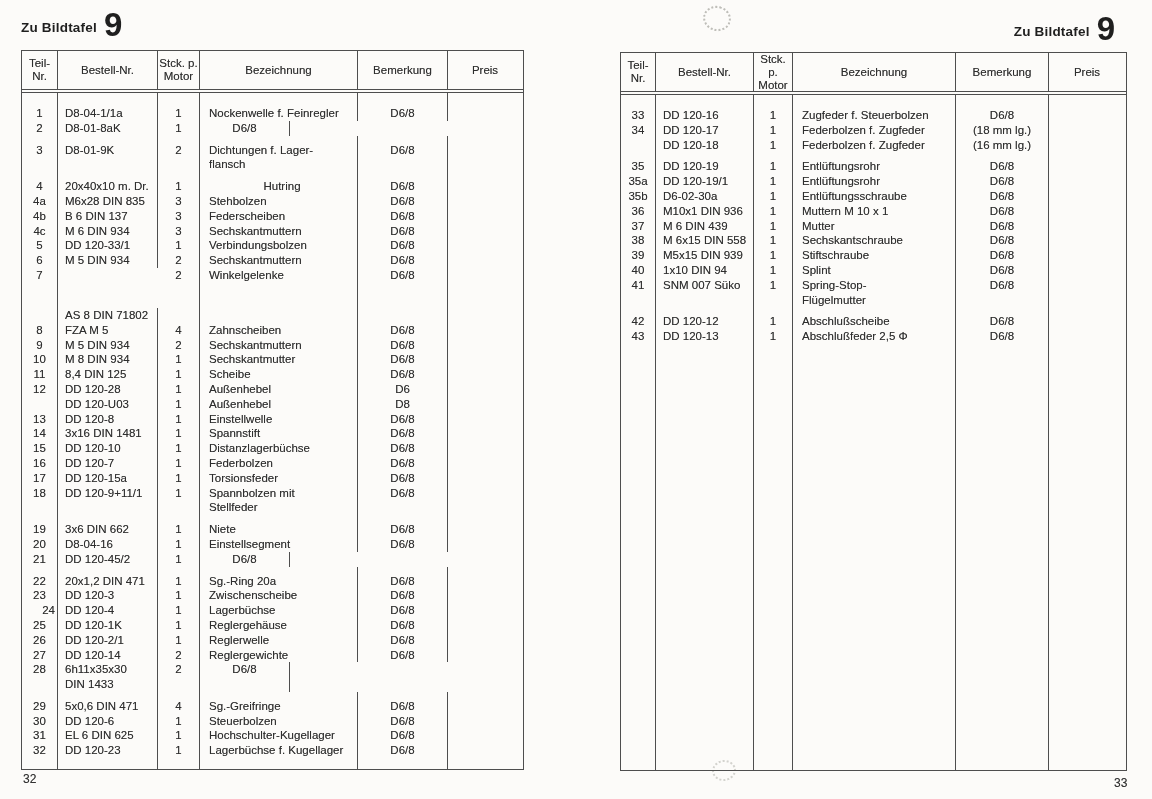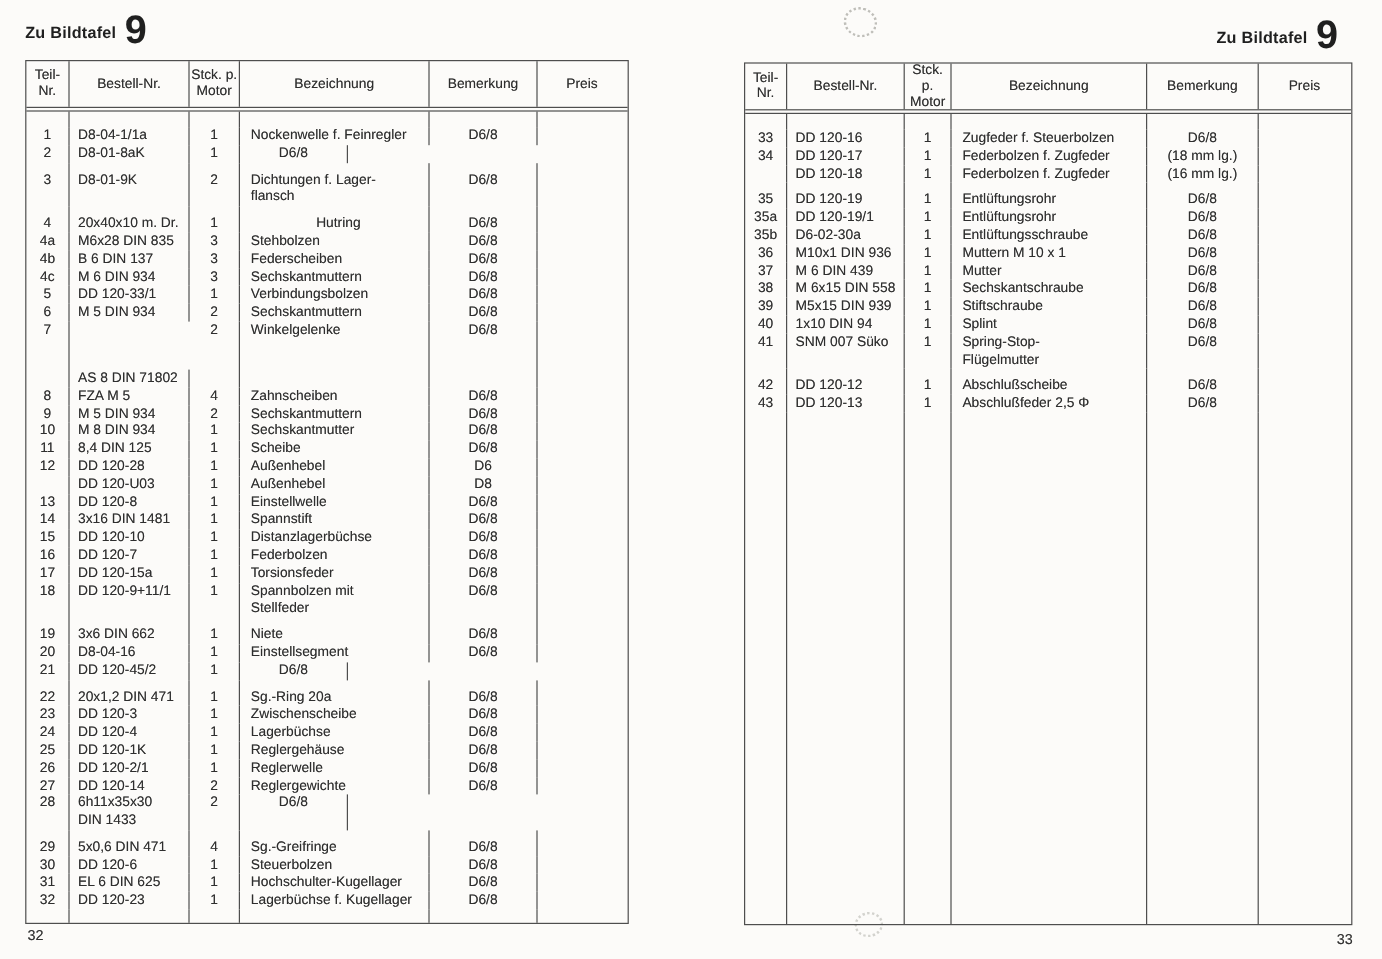--- a/index.html
+++ b/index.html
@@ -306,21 +306,21 @@
       </div>
       <div class="trow">
         <div class="tcell c0" style="width: 36px;">23</div>
         <div class="tcell c1" style="width: 100px;">DD 120-3</div>
         <div class="tcell c2" style="width: 42px;">1</div>
         <div class="tcell c3" style="width: 158px;">Zwischenscheibe</div>
         <div class="tcell c4" style="width: 90px;">D6/8</div>
         <div class="tcell c5" style="width: 74px;"></div>
       </div>
       <div class="trow">
-        <div class="tcell c0" style="width: 36px;">24</div>
+        <div class="tcell c0" style="width: 36px; text-align: right;">24</div>
         <div class="tcell c1" style="width: 100px;">DD 120-4</div>
         <div class="tcell c2" style="width: 42px;">1</div>
         <div class="tcell c3" style="width: 158px;">Lagerbüchse</div>
         <div class="tcell c4" style="width: 90px;">D6/8</div>
         <div class="tcell c5" style="width: 74px;"></div>
       </div>
       <div class="trow">
         <div class="tcell c0" style="width: 36px;">25</div>
         <div class="tcell c1" style="width: 100px;">DD 120-1K</div>
         <div class="tcell c2" style="width: 42px;">1</div>

